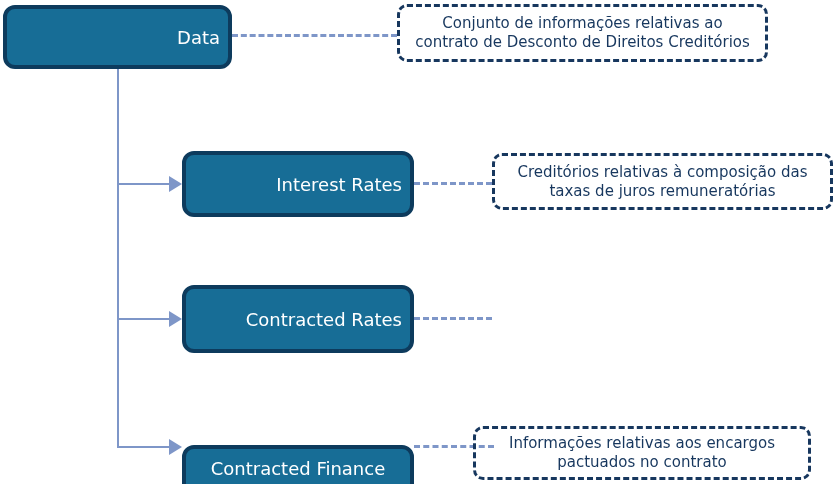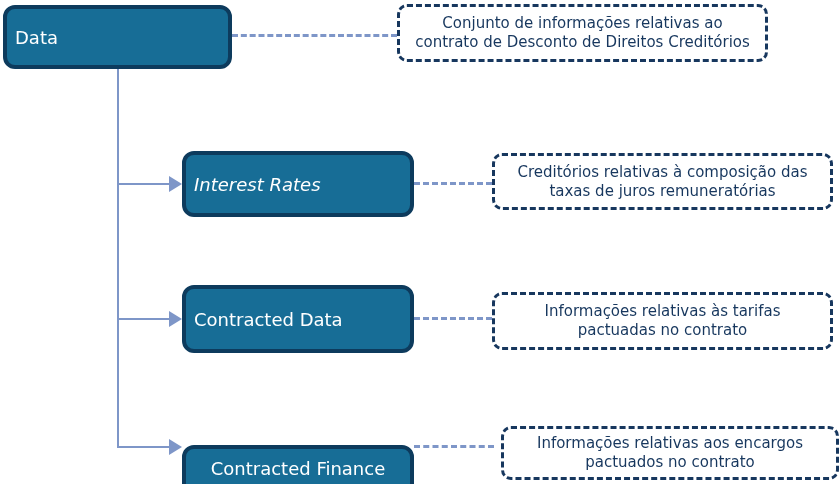--- a/index.html
+++ b/index.html
@@ -20,46 +20,46 @@
     background:var(--background);
     overflow:hidden;
   }
   
   .node{
     position:absolute;
     background:var(--node-fill);
     border:4px solid var(--node-border);
     border-radius:12px;
     color:var(--node-text);
-    display:flex;align-items:center;justify-content:flex-start;
+    display:flex;align-items:center;justify-content:flex-end;
     text-align:center;
     font-size:18px;
     line-height:23px;
     padding:2px 8px;
   }
   .node-root{left:3px;top:5px;width:229px;height:64px;}
-  .node-c0{left:182px;top:151px;width:232px;height:66px;font-style:italic;}
+  .node-c0{left:182px;top:151px;width:232px;height:66px;}
   .node-c1{left:182px;top:285px;width:232px;height:68px;}
   .node-c2{left:182px;top:413px;width:232px;height:69px;margin-top:32px;}
   
   .note{
     position:absolute;
     border:3px dashed var(--note-border);
     border-radius:10px;
     color:var(--note-text);
     display:flex;align-items:center;justify-content:center;
     text-align:center;
     font-size:15px;
     line-height:19px;
     padding:2px 10px;
   }
   .note-root{left:397px;top:4px;width:371px;height:58px;}
   .note-c0{left:492px;top:153px;width:341px;height:57px;}
   .note-c1{left:492px;top:292px;width:341px;height:58px;}
-  .note-c2{left:501px;top:426px;width:338px;height:54px;justify-content:flex-end;}
+  .note-c2{left:473px;top:426px;width:338px;height:54px;justify-content:flex-end;}
   
   .vline{
     position:absolute;
     left:117px;top:69px;
     width:2px;height:378px;
     background:var(--connector);
   }
   .hline{
     position:absolute;
     height:2px;background:var(--connector);
@@ -105,32 +105,29 @@
   <div class="dash dash-c1"></div>
   <div class="dash dash-c2"></div>
 
   <div class="node node-root">
     <span>Data</span>
   </div>
   <div class="node node-c0">
     <span>Interest Rates</span>
   </div>
   <div class="node node-c1">
-    <span>Contracted Data</span>
+    <span>Contracted Rates</span>
   </div>
   <div class="node node-c2">
     <span>Contracted Finance Charges</span>
   </div>
 
   <div class="note note-root">
     <span>Conjunto de informações relativas ao contrato de Desconto de Direitos Creditórios</span>
   </div>
   <div class="note note-c0">
     <span>Creditórios relativas à composição das taxas de juros remuneratórias</span>
   </div>
-  <div class="note note-c1">
-    <span>Informações relativas às tarifas pactuadas no contrato</span>
-  </div>
   <div class="note note-c2">
     <span>Informações relativas aos encargos pactuados no contrato</span>
   </div>
 
 </div>
 
 </body></html>

